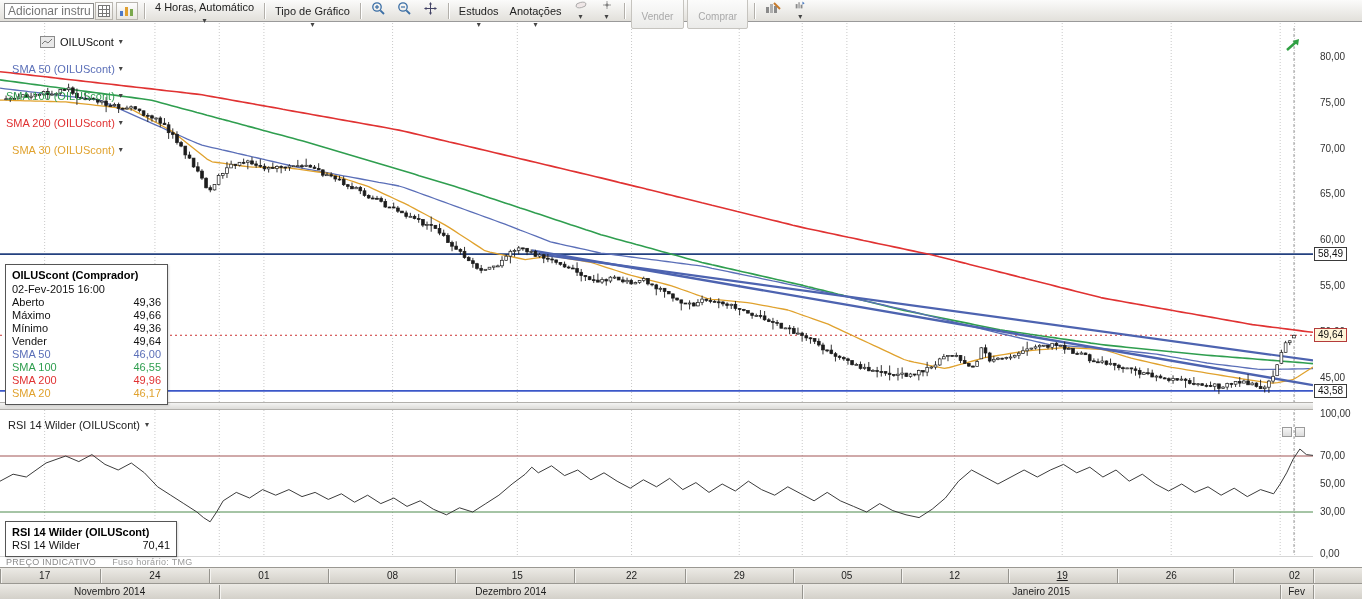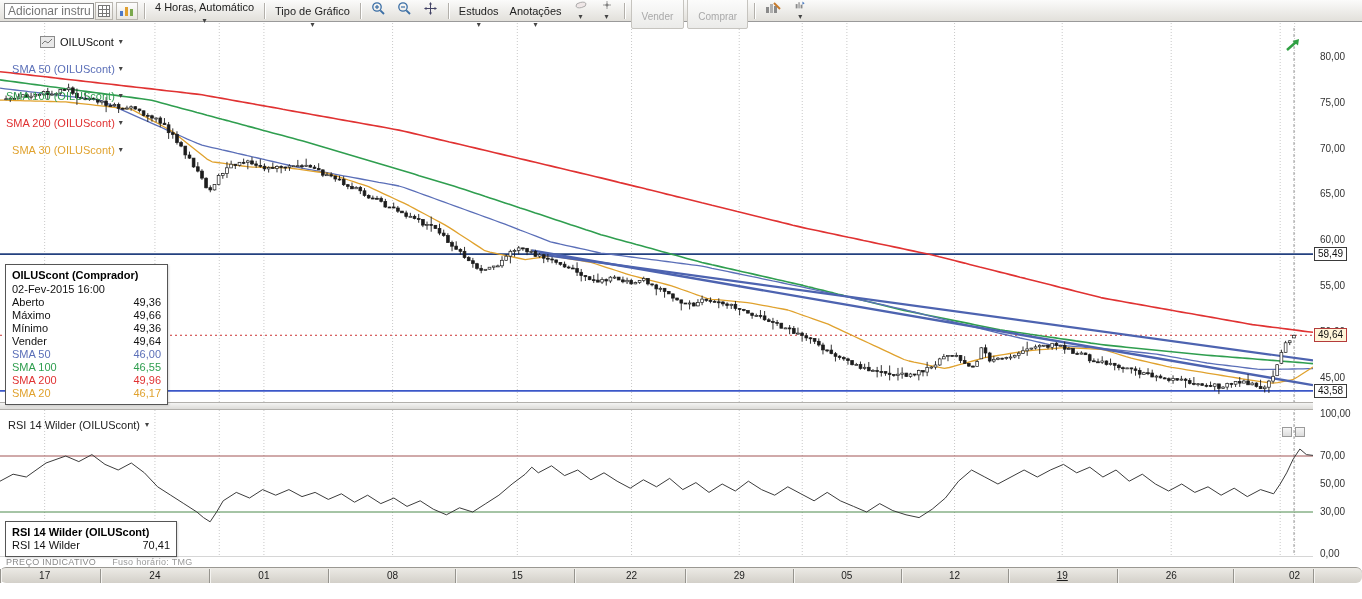--- a/index.html
+++ b/index.html
@@ -44,21 +44,21 @@
   .tip-title{font-weight:bold;line-height:14px;color:#000;}
   .tip-sub{line-height:14px;color:#111;}
   .tip-row{display:flex;justify-content:space-between;line-height:13px;color:#111;}
   .tip-row span:last-child{text-align:center;}
   #main-tip{left:5px;top:264px;width:163px;}
   #rsi-tip{left:5px;top:521px;width:172px;}
 
   
   #footer-note{position:absolute;left:6px;top:557px;font-size:9px;color:#9a9a9a;z-index:6;display:flex;gap:16px;letter-spacing:.3px;}
   #footer-note .ind{color:#8a8a8a;}
-  .strip{position:absolute;left:0;width:1362px;background:linear-gradient(#eceae5,#d3d0c9);border-top:1px solid #9a9892;z-index:5;border-radius:6px;}
+  .strip{position:absolute;left:0;width:1362px;background:linear-gradient(#eceae5,#d3d0c9);border-top:1px solid #9a9892;z-index:5;}
   #tick-strip{top:567px;height:16px;}
   #month-strip{top:583px;height:16px;}
   .tick-label,.month-label{position:absolute;top:2px;font-size:10px;color:#1d1d1d;transform:translateX(-50%);white-space:nowrap;}
   .strip-sep{position:absolute;top:1px;width:1px;height:14px;background:#96948e;box-shadow:1px 0 0 #f5f4f1;}
 </style>
 </head>
 <body>
 
 <div class="app">
 
@@ -1012,13 +1012,23 @@
       <div class="strip-sep" style="left: 454.954px;"></div>
       <div class="strip-sep" style="left: 574.438px;"></div>
       <div class="strip-sep" style="left: 685.386px;"></div>
       <div class="strip-sep" style="left: 793.052px;"></div>
       <div class="strip-sep" style="left: 900.718px;"></div>
       <div class="strip-sep" style="left: 1008.38px;"></div>
       <div class="strip-sep" style="left: 1116.71px;"></div>
       <div class="strip-sep" style="left: 1232.91px;"></div>
       <div class="strip-sep" style="left: 1313px;"></div>
     </div>
+  <div id="month-strip" class="strip">
+      <div class="month-label" style="left: 109.635px;">Novembro 2014</div>
+      <div class="month-label" style="left: 510.757px;">Dezembro 2014</div>
+      <div class="strip-sep" style="left: 219.271px;"></div>
+      <div class="month-label" style="left: 1041.21px;">Janeiro 2015</div>
+      <div class="strip-sep" style="left: 802.243px;"></div>
+      <div class="month-label" style="left: 1296.59px;">Fev</div>
+      <div class="strip-sep" style="left: 1280.17px;"></div>
+      <div class="strip-sep" style="left: 1313px;"></div>
+    </div>
 </div>
 
 </body></html>

